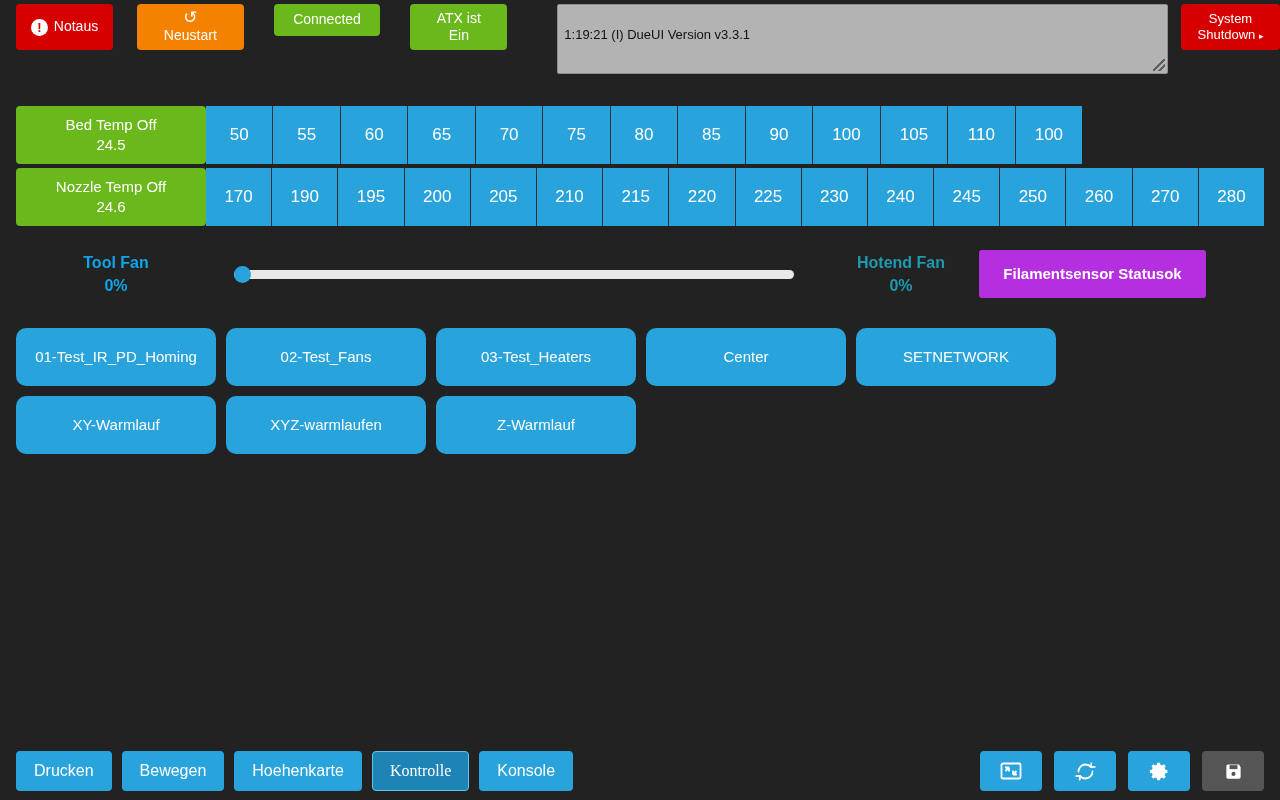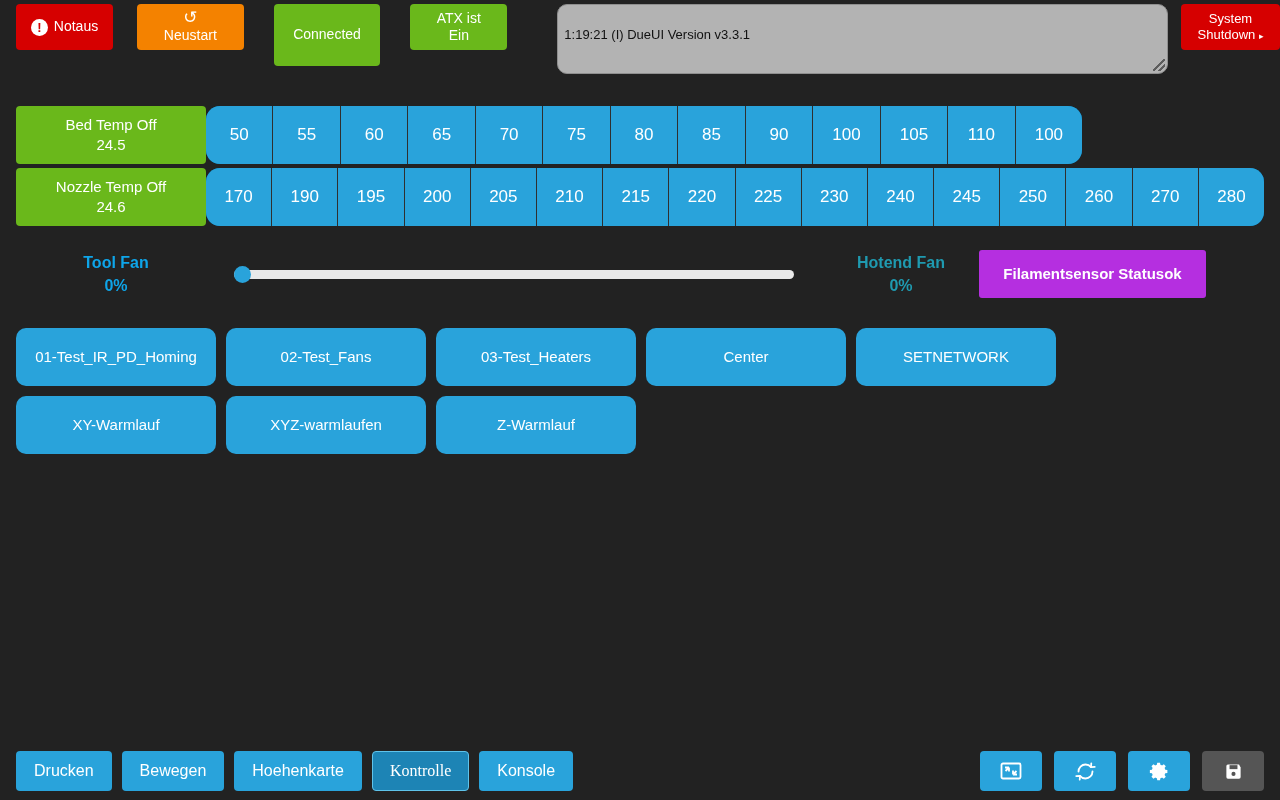--- a/index.html
+++ b/index.html
@@ -66,38 +66,38 @@
     background: #f48200;
     width: 110px;
     height: 46px;
     margin-left: 24px;
   }
   .restart-icon { font-size: 17px; line-height: 16px; margin-bottom: 1px; }
 
   .btn-connected {
     background: #6ab81b;
     width: 110px;
-    height: 62px;
+    height: 32px;
     margin-left: 30px;
   }
 
   .btn-atx {
     background: #6ab81b;
     width: 100px;
     height: 46px;
     margin-left: 30px;
   }
 
   .console-box {
     margin-left: 50px;
     width: 632px;
     height: 70px;
     background: #b3b3b3;
     border: 1px solid #8f8f8f;
-    border-radius: 10px;
+    border-radius: 2px;
     color: #111111;
     font-size: 13px;
     padding: 22px 0 0 6px;
     position: relative;
     resize: none;
     overflow: hidden;
   }
   .resize-grip {
     position: absolute;
     right: 2px; bottom: 2px;
@@ -136,21 +136,21 @@
     justify-content: center;
     font-size: 15px;
     line-height: 1.35;
     cursor: pointer;
   }
 
   .temp-group {
     display: flex;
     flex: 1 1 auto;
     background: #0369a1;
-    border-radius: 14px;
+    border-radius: 0;
     overflow: hidden;
   }
   .temp-group.bed { flex: 0 0 876px; }
 
   .temp-btn {
     flex: 1 1 0;
     background: #29a3db;
     color: #ffffff;
     font-size: 17px;
     display: flex;

